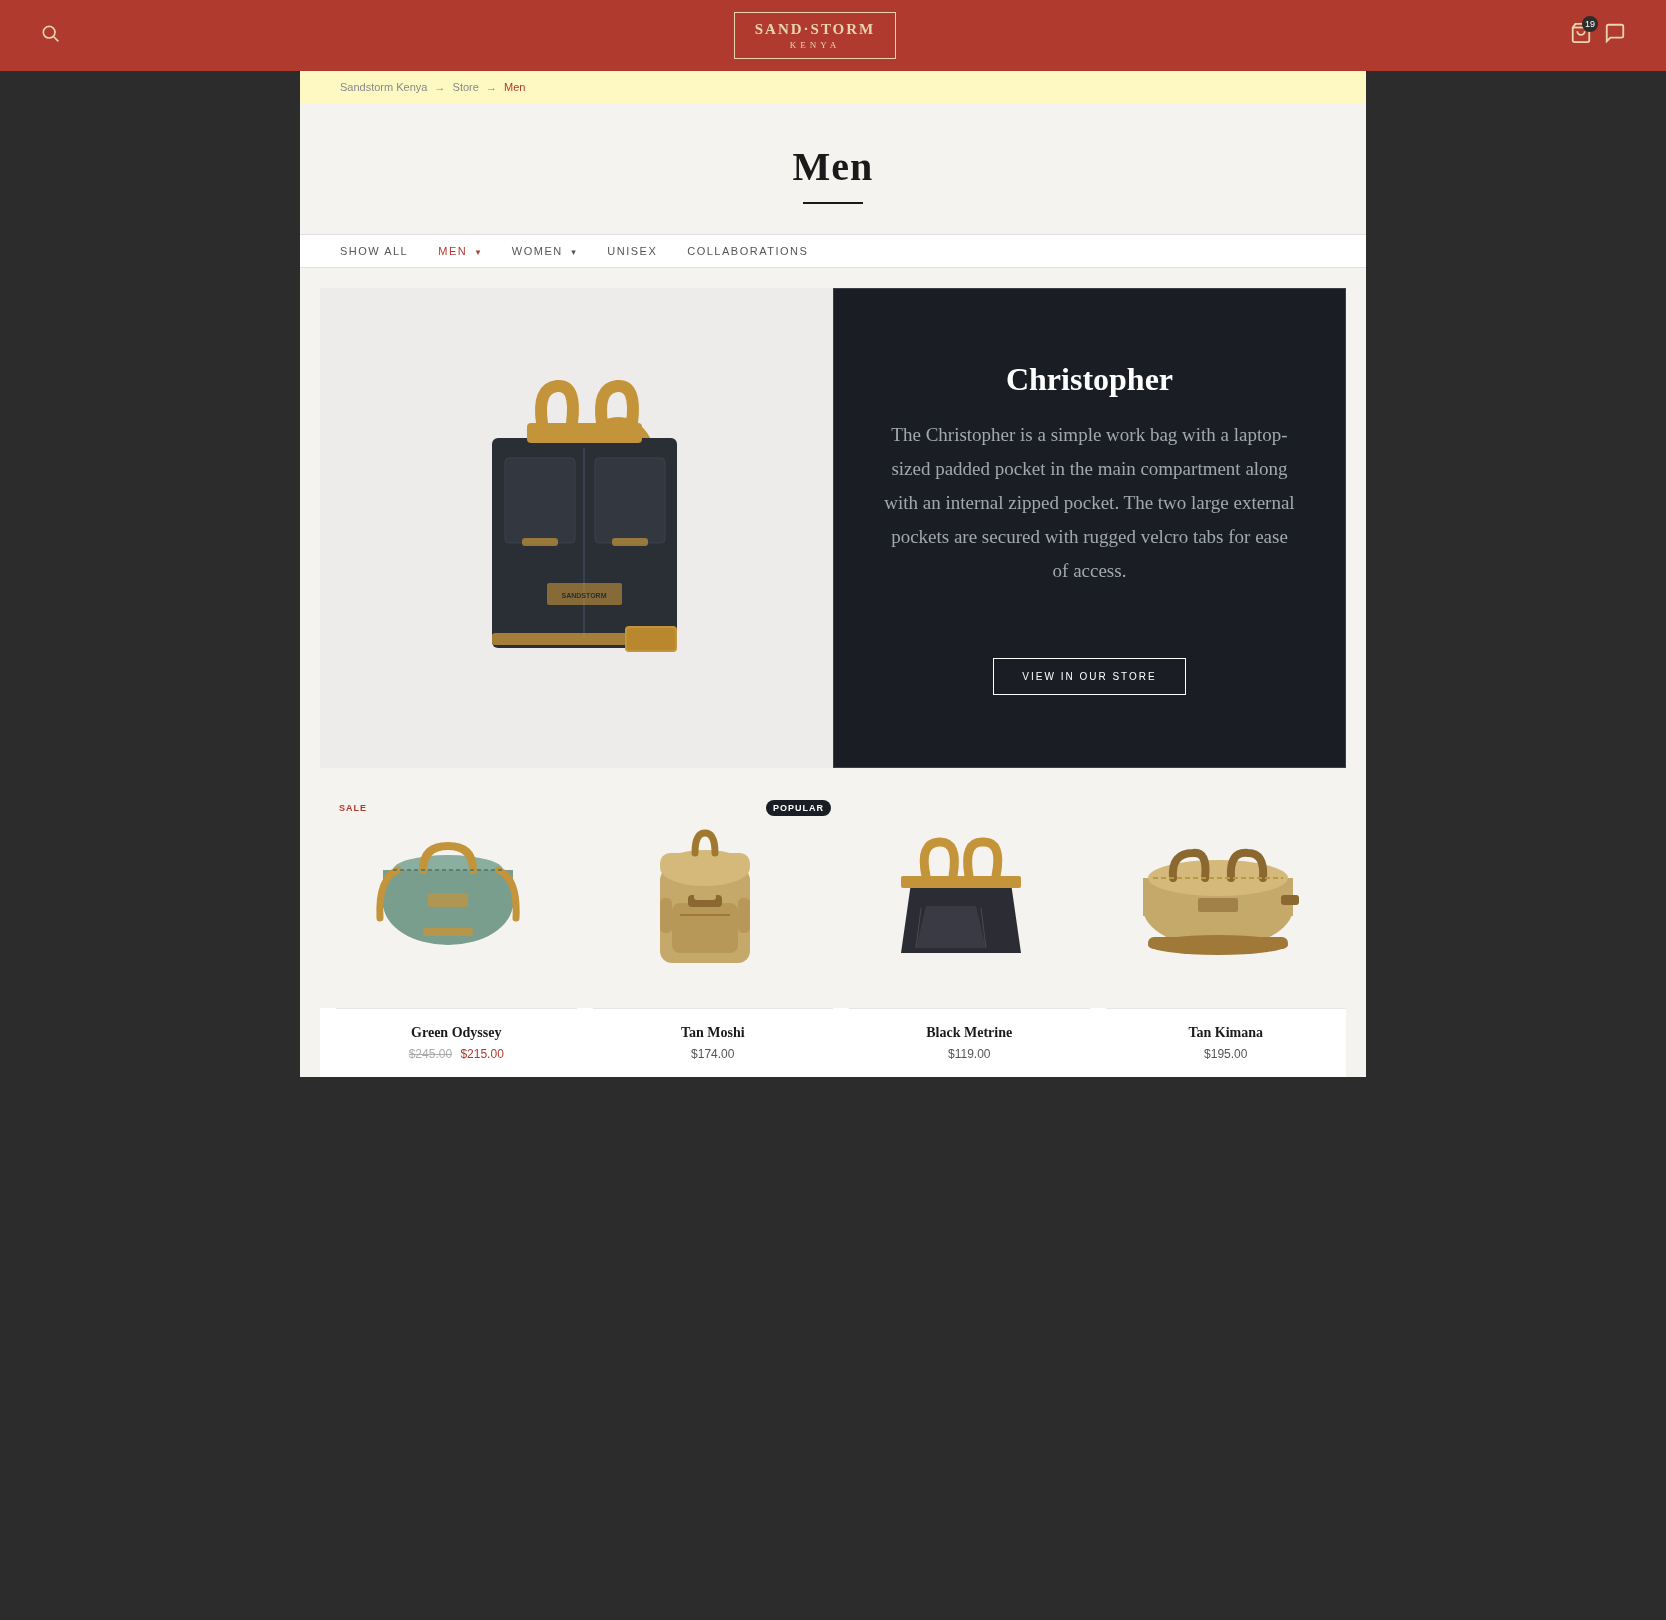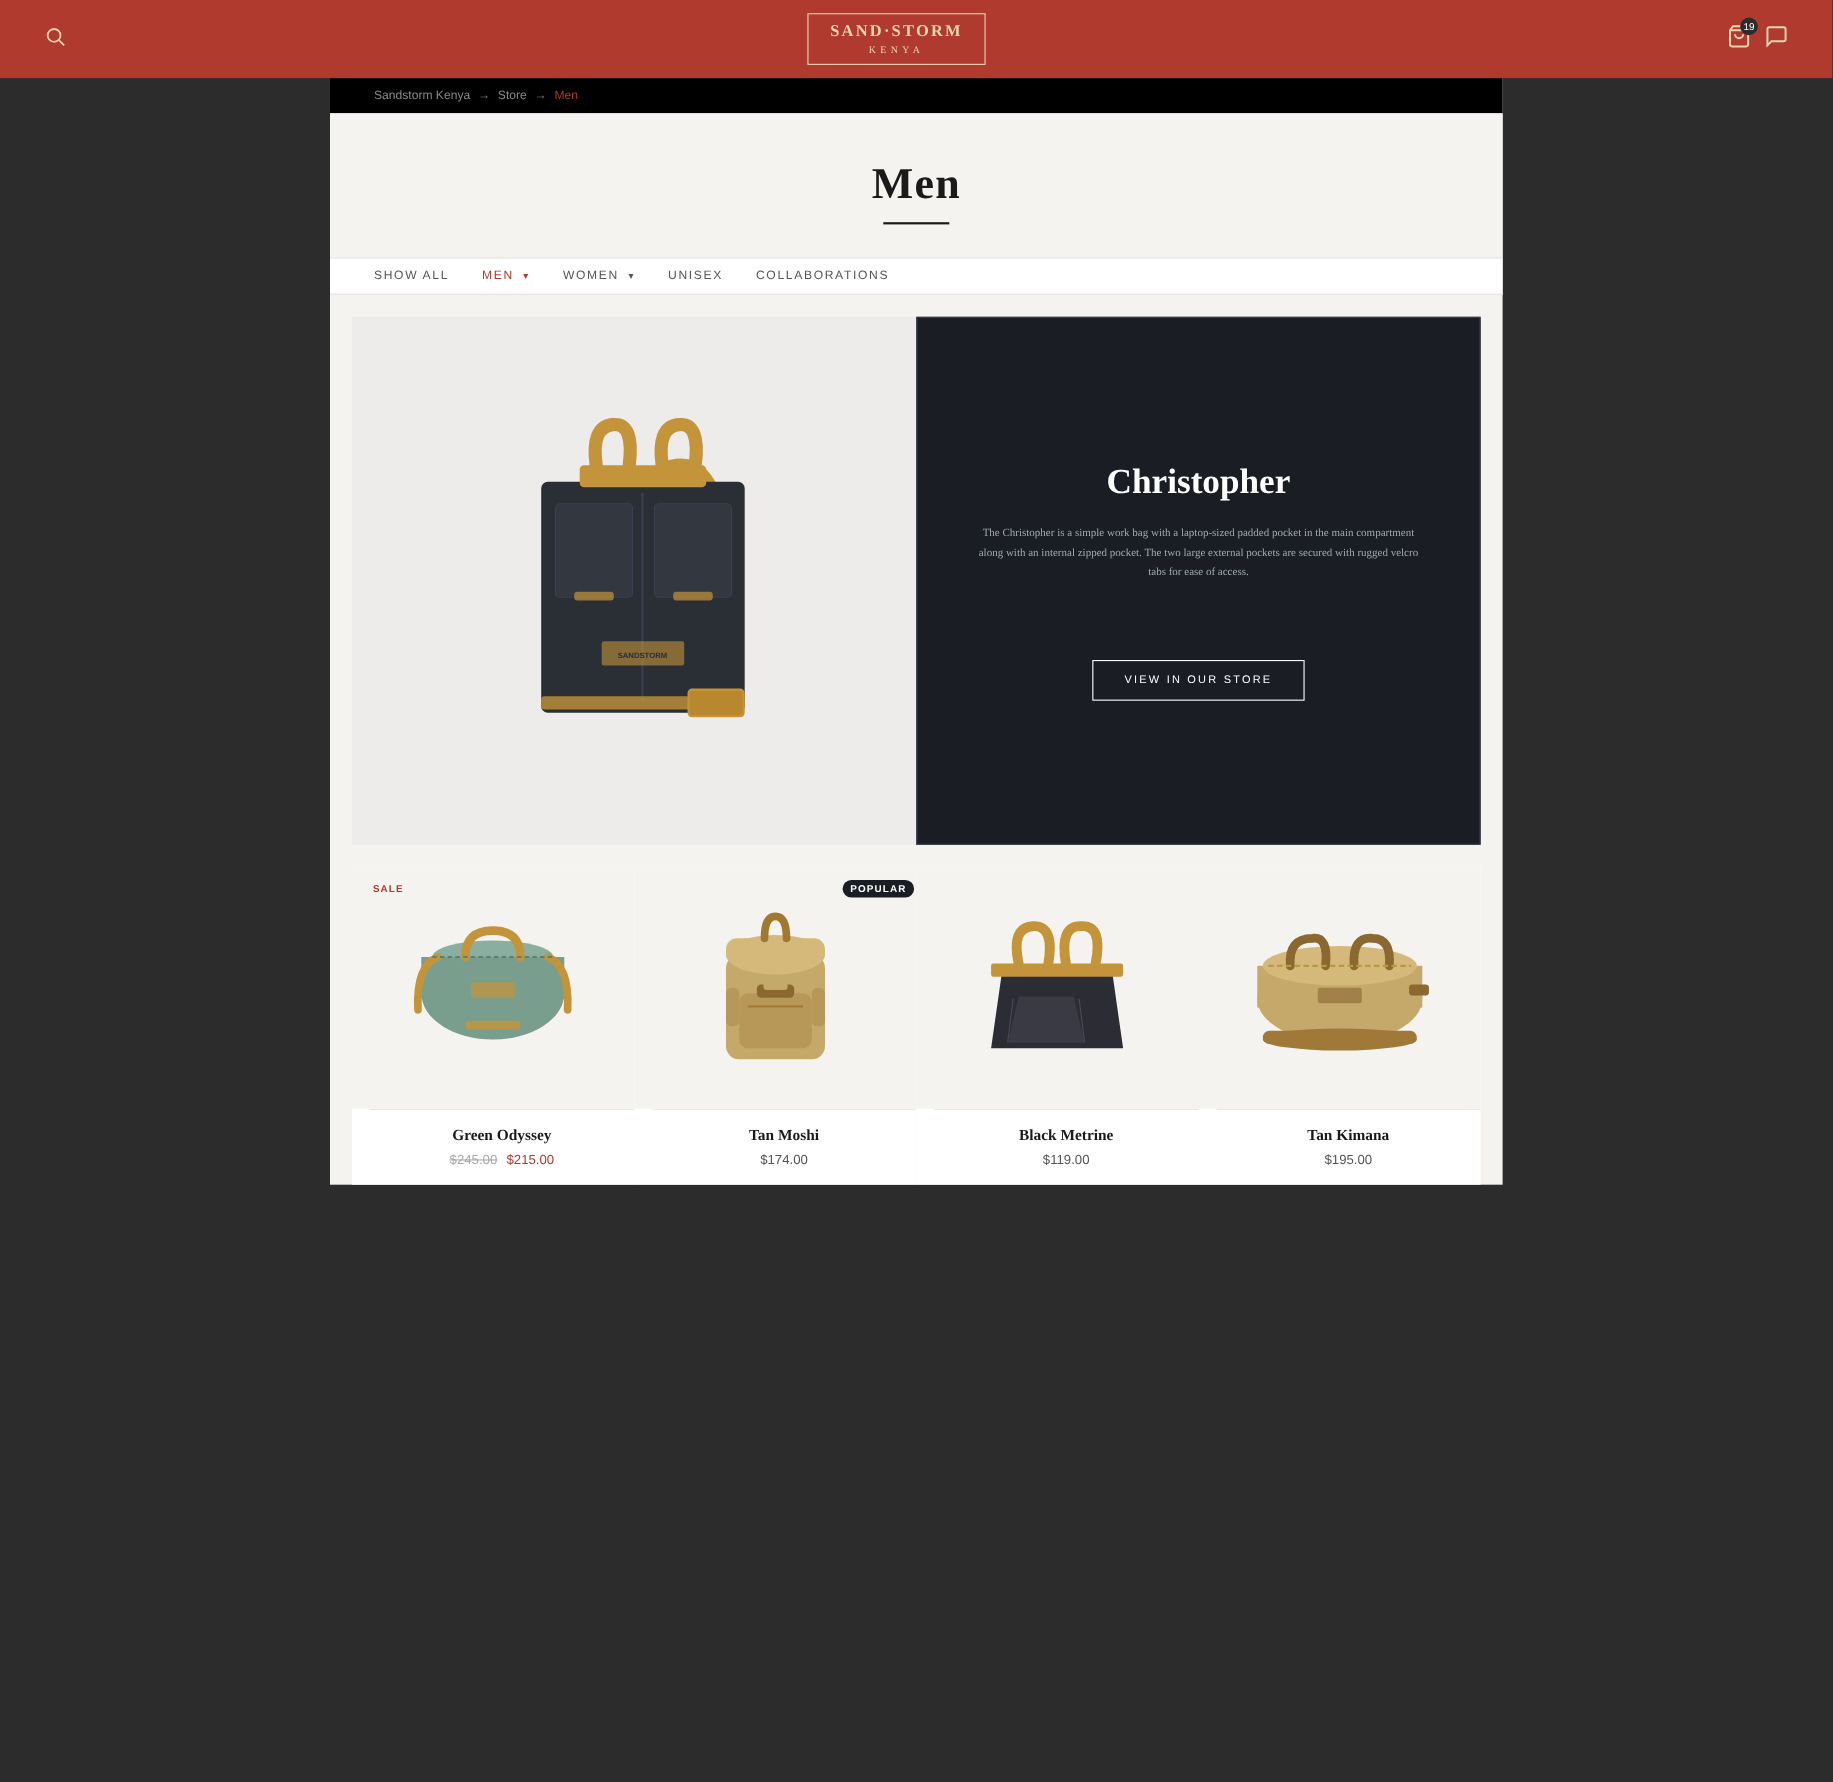--- a/index.html
+++ b/index.html
@@ -87,21 +87,21 @@
 
     
     .main-wrapper {
       background: #f5f3ef;
       max-width: 1066px;
       margin: 0 auto;
     }
 
     
     .breadcrumb {
-      background: #000000;
+      background: #fef9c3;
       padding: 10px 40px;
       font-family: 'Arial', sans-serif;
       font-size: 11px;
       color: #888;
     }
     .breadcrumb a { color: #888; text-decoration: none; }
     .breadcrumb .current { color: #b03a2e; }
     .breadcrumb .arrow { margin: 0 4px; }
 
     
@@ -182,21 +182,21 @@
     .featured-title {
       color: white;
       font-family: 'Georgia', serif;
       font-size: 32px;
       font-weight: bold;
       margin-bottom: 20px;
     }
     .featured-desc {
       color: #a0a8b0;
       font-family: 'Georgia', serif;
-      font-size: 10px;
+      font-size: 19px;
       line-height: 1.8;
       margin-bottom: 30px;
     }
     .view-store-btn {
       border: 1.5px solid white;
       color: white;
       background: transparent;
       padding: 12px 28px;
       font-family: 'Arial', sans-serif;
       font-size: 10px;

